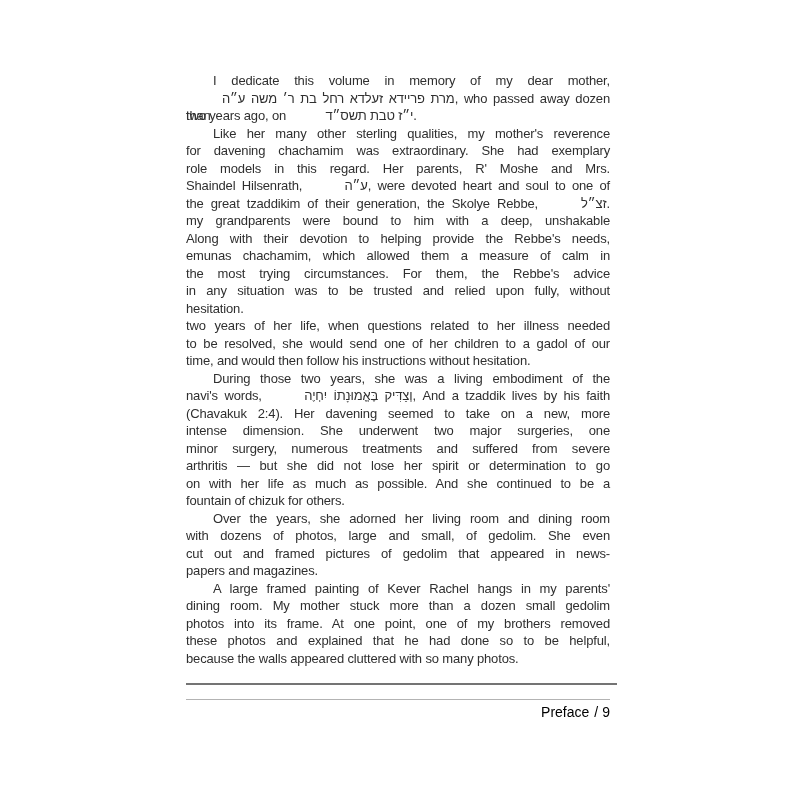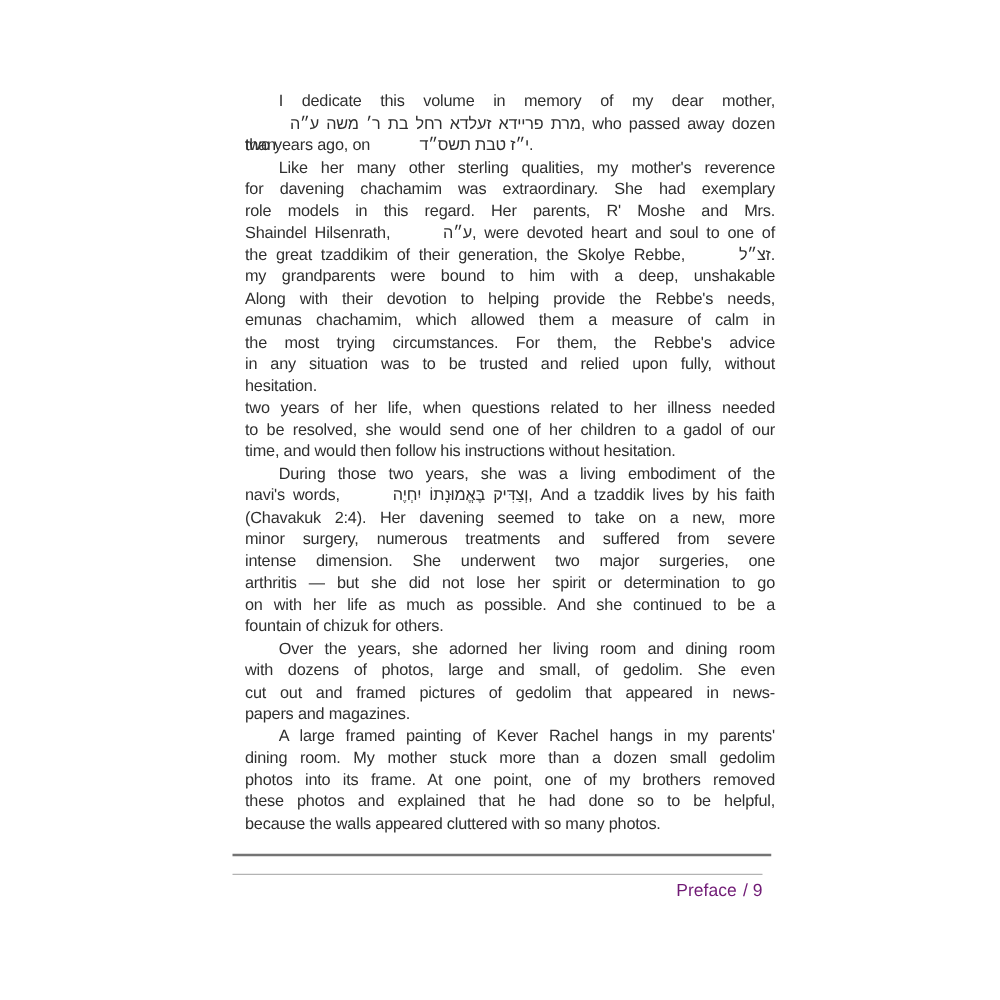--- a/index.html
+++ b/index.html
@@ -10,21 +10,21 @@
     overflow: hidden;
     position: relative;
   }
   .book-page {
     position: absolute;
     left: 0; top: 0;
     width: 800px; height: 800px;
   }
   .page-body {
     position: absolute;
-    left: 196px; top: 72px;
+    left: 186px; top: 72px;
     width: 424px;
     color: #2f2f2f;
     font-size: 13px;
     letter-spacing: -0.15px;
     line-height: 17.5px;
   }
   .para { margin: 0; }
   .line {
     height: 17.5px;
     text-align: justify;
@@ -46,21 +46,21 @@
     position: absolute;
     left: 186px; top: 699px;
     width: 424px; height: 1px;
     background: #b3b3b3;
   }
   .page-footer {
     position: absolute;
     left: 186px; top: 703px;
     width: 424px;
     text-align: right;
-    color: #701a75;
+    color: #000000;
     font-size: 14px;
     line-height: 18px;
   }
   .page-footer .sep { margin: 0 4px 0 5px; }
 </style>
 </head>
 <body style="background: rgb(255, 255, 255);">
 
 <div class="book-page">
 
@@ -85,22 +85,22 @@
       </div>
       <div class="para">
         <div class="line"><span>two years of her life, when questions related to her illness needed</span></div>
         <div class="line"><span>to be resolved, she would send one of her children to a </span><span class="it">gadol</span><span> of our</span></div>
         <div class="line plast"><span>time, and would then follow his instructions without hesitation.</span></div>
       </div>
       <div class="para">
         <div class="line first"><span>During those two years, she was a living embodiment of the</span></div>
         <div class="line"><span class="it">navi's</span><span> words, </span><span class="heb">וְצַדִּיק בֶּאֱמוּנָתוֹ יִחְיֶה</span><span>, </span><span class="it">And a tzaddik lives by his faith</span></div>
         <div class="line"><span>(</span><span class="it">Chavakuk</span><span> 2:4). Her </span><span class="it">davening</span><span> seemed to take on a new, more</span></div>
+        <div class="line"><span>intense dimension. She underwent two major surgeries, one</span></div>
         <div class="line"><span>minor surgery, numerous treatments and suffered from severe</span></div>
-        <div class="line"><span>intense dimension. She underwent two major surgeries, one</span></div>
         <div class="line"><span>arthritis — but she did not lose her spirit or determination to go</span></div>
         <div class="line"><span>on with her life as much as possible. And she continued to be a</span></div>
         <div class="line plast"><span>fountain of </span><span class="it">chizuk</span><span> for others.</span></div>
       </div>
       <div class="para">
         <div class="line first"><span>Over the years, she adorned her living room and dining room</span></div>
         <div class="line"><span>with dozens of photos, large and small, of </span><span class="it">gedolim</span><span>. She even</span></div>
         <div class="line"><span>cut out and framed pictures of </span><span class="it">gedolim</span><span> that appeared in news-</span></div>
         <div class="line plast"><span>papers and magazines.</span></div>
       </div>

